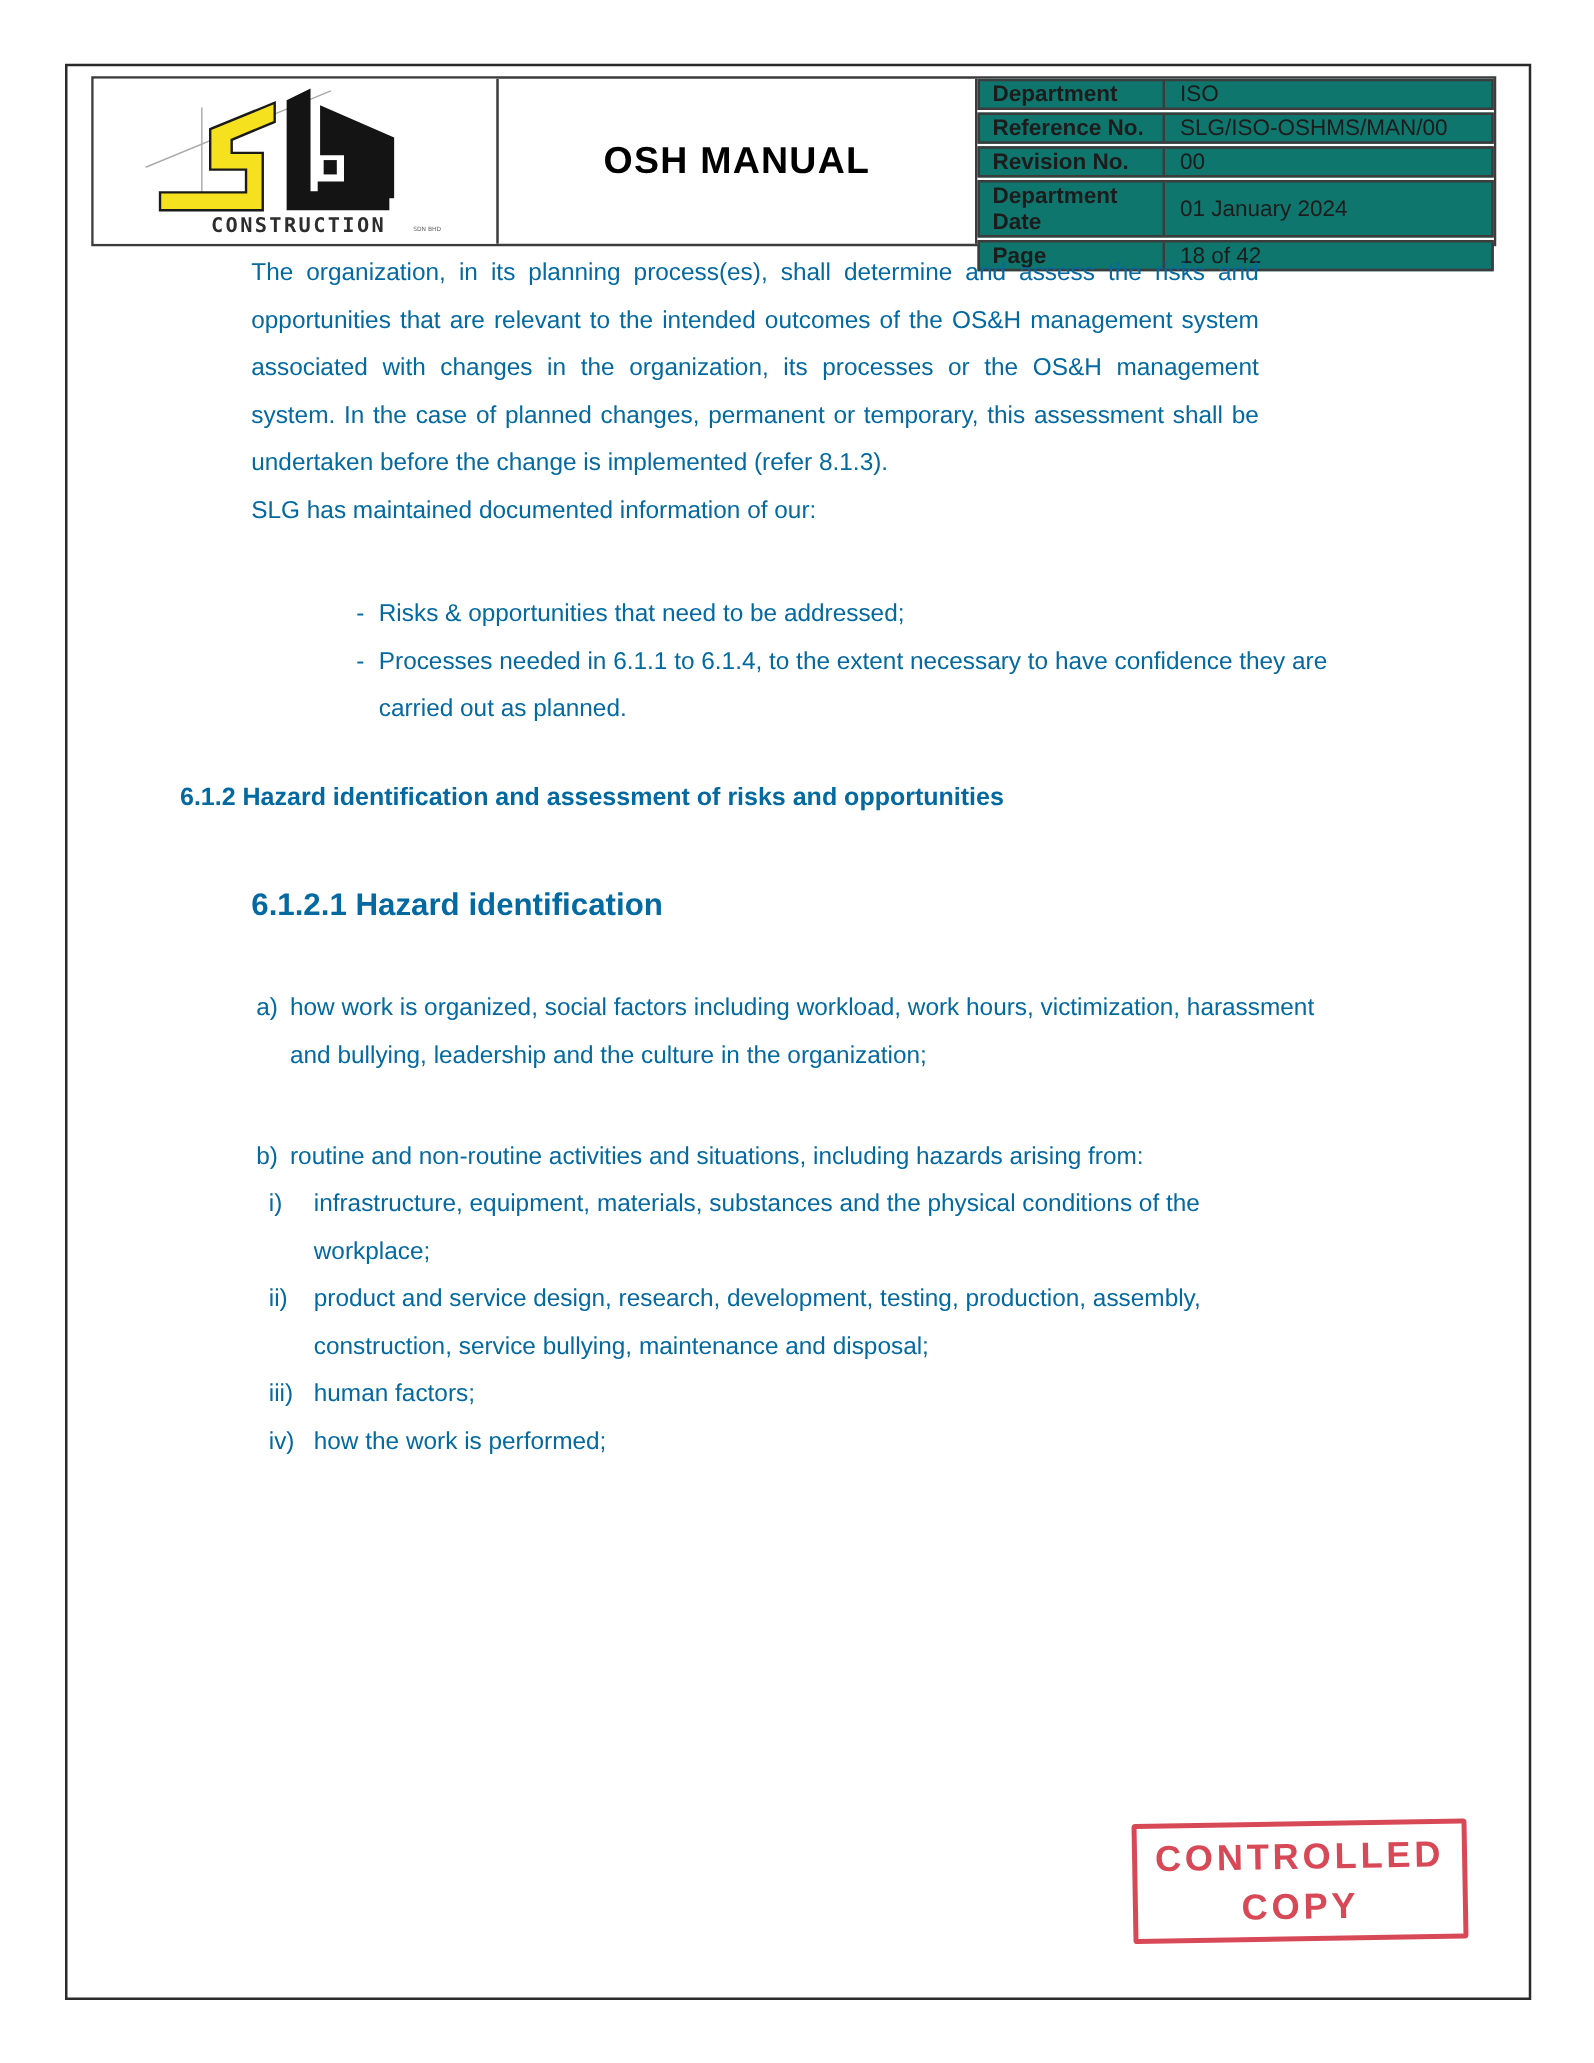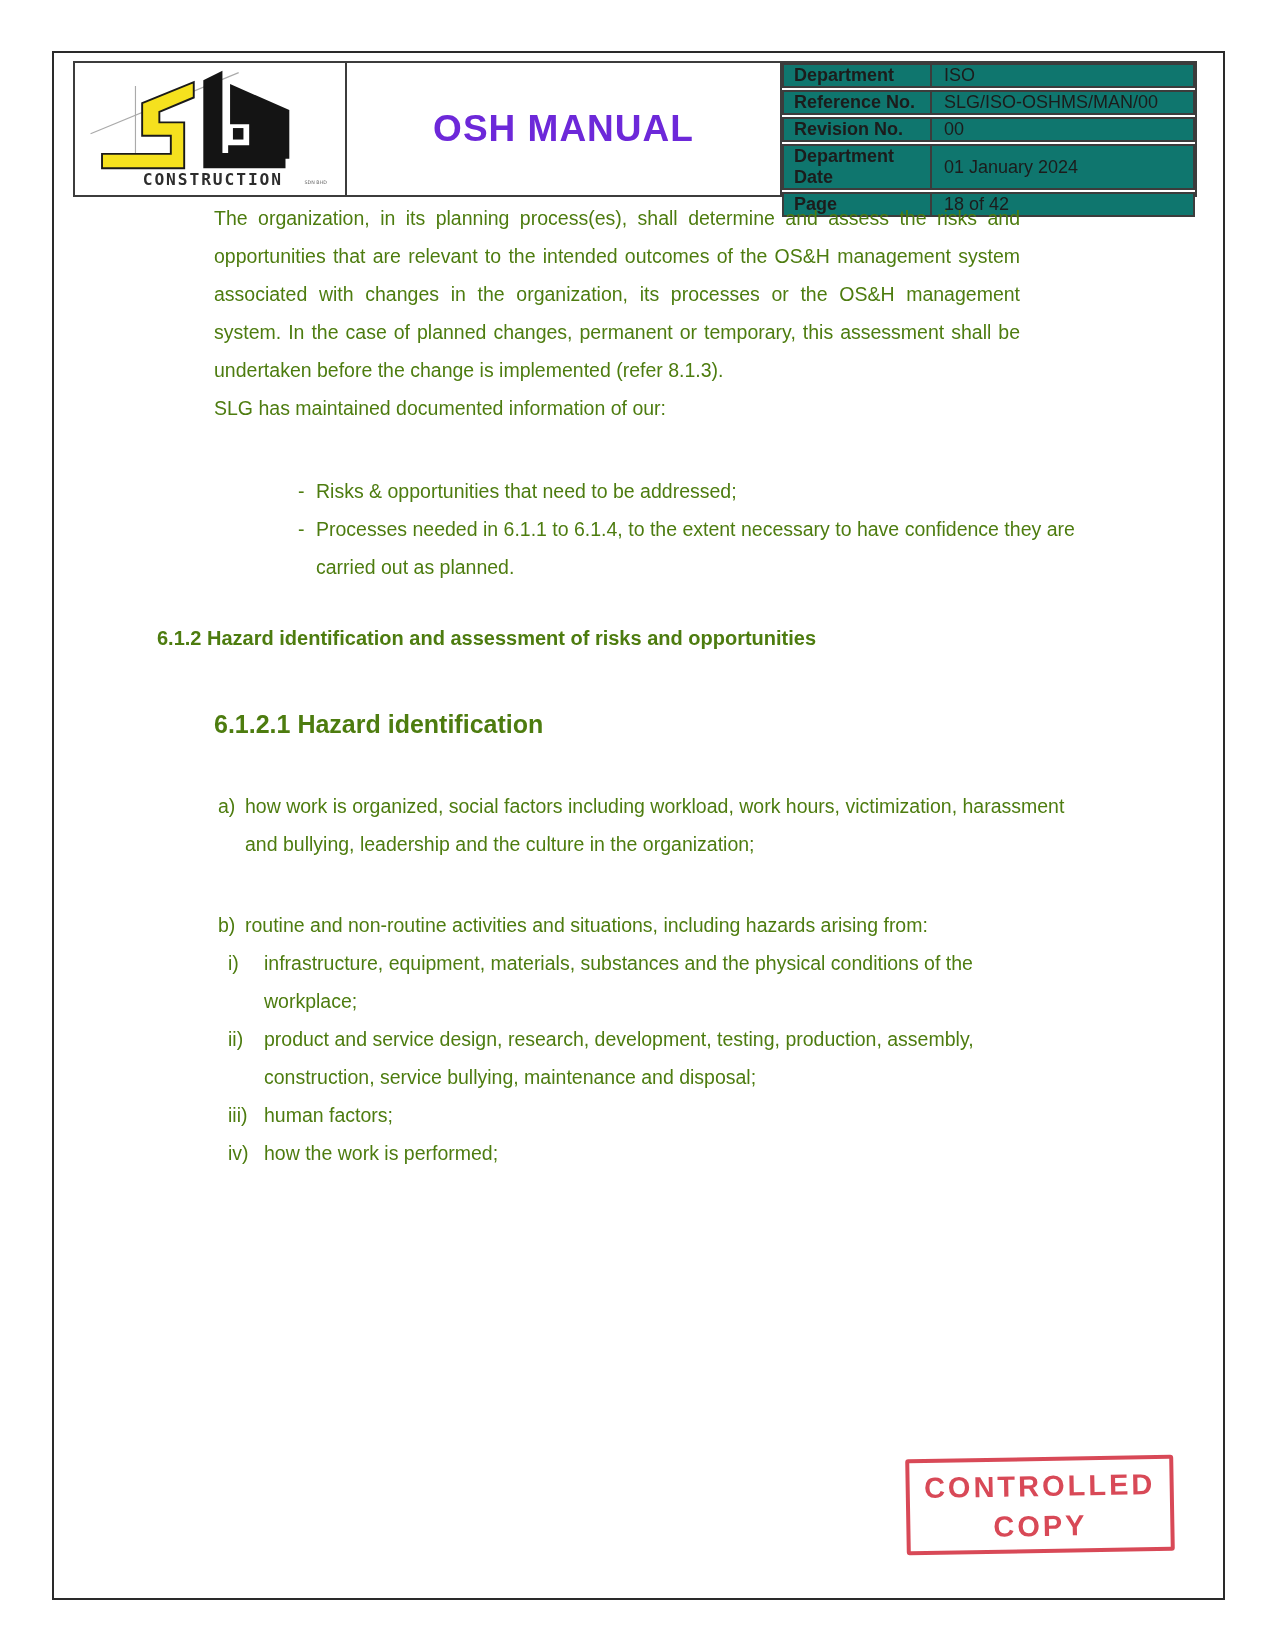--- a/index.html
+++ b/index.html
@@ -10,46 +10,46 @@
   .border-frame{
     position:absolute;left:52px;top:51px;width:1173px;height:1549px;
     box-sizing:border-box;border:2px solid #2a2a2a;background:#ffffff;
   }
   
   .header-table{
     position:absolute;left:19px;top:8px;width:1124px;height:136px;
     box-sizing:border-box;border:2px solid #3c3c3c;display:flex;background:#fff;
   }
   .logo-cell{
-    width:272px;box-sizing:border-box;border-right:2px solid #3c3c3c;
+    width:324px;box-sizing:border-box;border-right:2px solid #3c3c3c;
     display:flex;align-items:center;justify-content:center;background:#fff;
   }
   .title-cell{
     flex:1;display:flex;align-items:center;justify-content:center;
     box-sizing:border-box;border-right:2px solid #3c3c3c;
   }
-  .doc-title{font-size:37px;font-weight:bold;letter-spacing:1px;color:#6d28d9;}
+  .doc-title{font-size:30px;font-weight:bold;letter-spacing:1px;color:#000000;}
   .info-cell{
     width:413px;display:flex;flex-direction:column;gap:2px;background:#fff;
   }
   .info-row{
     flex:1;box-sizing:border-box;border:2px solid #3c3c3c;display:flex;background:#0f766e;
   }
   .info-label{
     width:148px;box-sizing:border-box;border-right:2px solid #3c3c3c;
     font-weight:bold;font-size:18px;display:flex;align-items:center;padding-left:10px;
   }
   .info-value{
     flex:1;font-size:18px;display:flex;align-items:center;padding-left:12px;
     white-space:nowrap;overflow:hidden;
   }
   
   .content{
-    position:absolute;left:16px;top:146px;right:0;
-    padding:0 84px 0 144px;font-size:19.5px;line-height:38px;color:#4d7c0f;
+    position:absolute;left:3px;top:146px;right:0;
+    padding:0 84px 0 144px;font-size:19.5px;line-height:38px;color:#0369a1;
   }
   .content p{margin:0;}
   .p1{margin:75px 0 0 70px;width:806px;text-align:justify;}
   .p2{margin:47px 0 0 70px;}
   .dash-list{margin:45px 0 0 84px;}
   .dash-item{display:flex;}
   .dash-marker{width:18px;flex:0 0 auto;}
   .dash-text{max-width:760px;}
   .h2{margin:33px 0 0 -57px;font-size:20px;font-weight:bold;line-height:38px;}
   .h3{margin:48px 0 0 0;font-size:25px;font-weight:bold;line-height:38px;}

